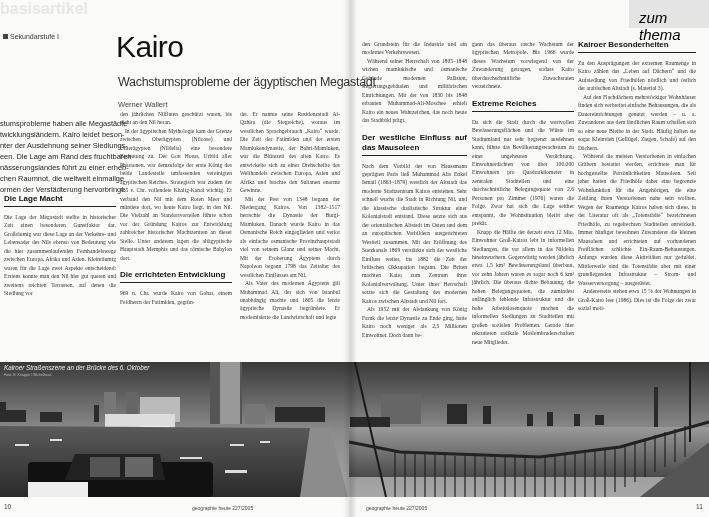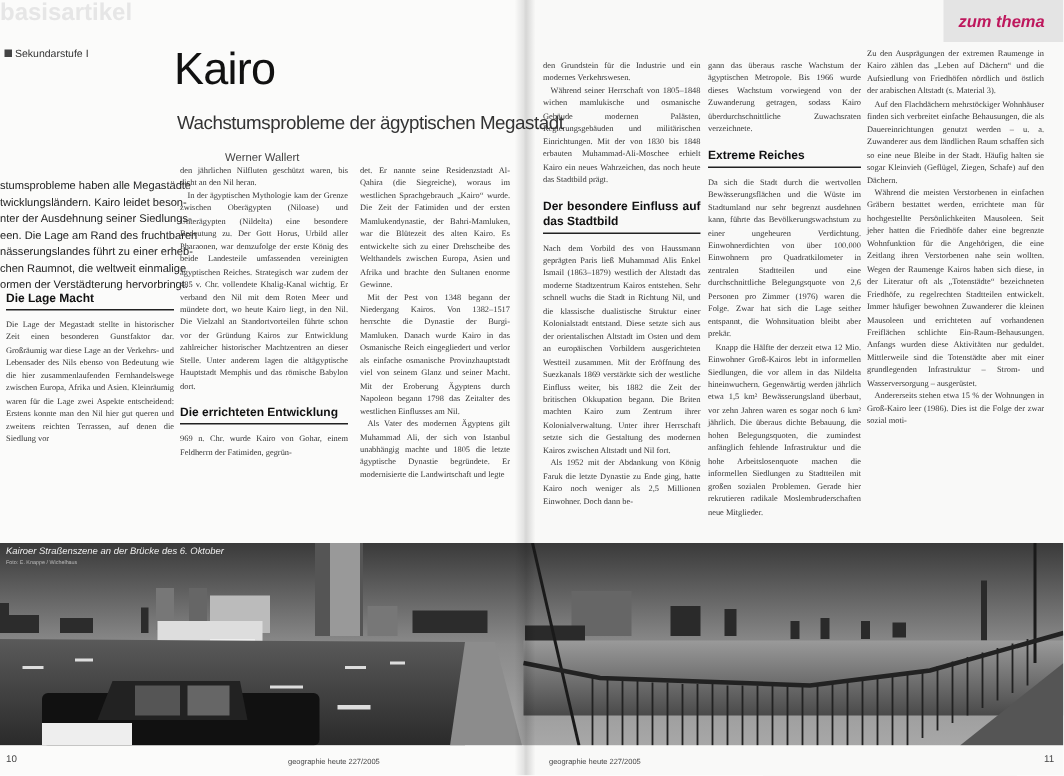--- a/index.html
+++ b/index.html
@@ -6,33 +6,33 @@
   body { width:709px; height:517px; overflow:hidden; background:#fff; position:relative; font-family:"Liberation Serif", serif; color:#222; }
   .page { position:absolute; top:0; height:517px; background:#fbfbfa; overflow:hidden; }
   .page-left { left:0; width:349px; }
   .page-right { left:349px; width:360px; background:#f9f9f8; }
   .gutter { position:absolute; left:343px; top:0; width:14px; height:517px; background:linear-gradient(to right, rgba(0,0,0,0) 0%, rgba(0,0,0,0.10) 45%, rgba(0,0,0,0.14) 55%, rgba(0,0,0,0) 100%); pointer-events:none; }
   .ghost { position:absolute; font-family:"Liberation Sans", sans-serif; color:#e6e6e6; font-weight:bold; }
   .section-tag { position:absolute; left:3px; top:33px; font-family:"Liberation Sans", sans-serif; font-size:7px; color:#333; }
   .section-tag .sq { display:inline-block; width:5px; height:5px; background:#444; margin-right:2px; vertical-align:0; }
   .title { position:absolute; left:116px; top:30px; font-family:"Liberation Sans", sans-serif; font-size:30px; color:#111; letter-spacing:-0.5px; }
   .subtitle { position:absolute; left:118px; top:75px; font-family:"Liberation Sans", sans-serif; font-size:12.5px; color:#333; letter-spacing:-0.3px; }
-  .author { position:absolute; left:118px; top:100px; font-family:"Liberation Sans", sans-serif; font-size:7.5px; color:#444;margin-left:32px; }
+  .author { position:absolute; left:118px; top:100px; font-family:"Liberation Sans", sans-serif; font-size:7.5px; color:#444; }
   .lead { position:absolute; left:0; top:118px; width:118px; font-family:"Liberation Sans", sans-serif; font-size:7.4px; line-height:11px; color:#222; white-space:pre; }
   .col { position:absolute; font-size:5.6px; line-height:8.45px; color:#333; text-align:justify; }
   .col p { margin:0; text-indent:5px; }
   .col p.noindent { text-indent:0; }
   .h { font-family:"Liberation Sans", sans-serif; font-weight:bold; font-size:8px; color:#111; border-bottom:1px solid #222; padding-bottom:2px; margin:8px 0 6px 0; line-height:10px; }
   .photo { position:absolute; left:0; top:362px; width:709px; height:135px; overflow:hidden; }
   .caption { position:absolute; left:4px; top:364px; font-family:"Liberation Sans", sans-serif; font-size:6.3px; font-style:italic; color:#eee; z-index:3; }
   .credit { position:absolute; left:4px; top:373px; font-family:"Liberation Sans", sans-serif; font-size:3.6px; color:#bbb; z-index:3; }
   .footer { position:absolute; font-family:"Liberation Sans", sans-serif; font-size:5px; color:#444; top:505px; }
   .pagenum { position:absolute; font-family:"Liberation Sans", sans-serif; font-size:6.5px; color:#444; top:503px; }
   .zum-box { position:absolute; left:629px; top:0; width:80px; height:28px; background:#e4e4e4; }
-  .zum { position:absolute; left:639px; top:9px; font-family:"Liberation Sans", sans-serif; font-style:italic; font-weight:bold; font-size:11px; color:#be185d; }
+  .zum { position:absolute; left:639px; top:9px; font-family:"Liberation Sans", sans-serif; font-style:italic; font-weight:normal; font-size:15px; color:#000000; }
 </style>
 </head>
 <body>
 
 <div class="page page-left"></div>
 <div class="page page-right"></div>
 
 <div class="ghost" style="left:0;top:0;font-size:16px;">basisartikel</div>
 
 <div class="section-tag"><span class="sq"></span><span>Sekundarstufe I</span></div>
@@ -62,35 +62,36 @@
 
 <div class="col" style="left:240px;top:110px;width:100px;">
   <p class="noindent">det. Er nannte seine Residenzstadt Al-Qahira (die Siegreiche), woraus im westlichen Sprachgebrauch „Kairo“ wurde. Die Zeit der Fatimiden und der ersten Mamlukendynastie, der Bahri-Mamluken, war die Blütezeit des alten Kairo. Es entwickelte sich zu einer Drehscheibe des Welthandels zwischen Europa, Asien und Afrika und brachte den Sultanen enorme Gewinne.</p>
   <p>Mit der Pest von 1348 begann der Niedergang Kairos. Von 1382–1517 herrschte die Dynastie der Burgi-Mamluken. Danach wurde Kairo in das Osmanische Reich eingegliedert und verlor als einfache osmanische Provinzhauptstadt viel von seinem Glanz und seiner Macht. Mit der Eroberung Ägyptens durch Napoleon begann 1798 das Zeitalter des westlichen Einflusses am Nil.</p>
   <p>Als Vater des modernen Ägyptens gilt Muhammad Ali, der sich von Istanbul unabhängig machte und 1805 die letzte ägyptische Dynastie begründete. Er modernisierte die Landwirtschaft und legte</p>
 </div>
 
 <div class="col" style="left:362px;top:40px;width:105px;">
   <p class="noindent">den Grundstein für die Industrie und ein modernes Verkehrswesen.</p>
   <p>Während seiner Herrschaft von 1805–1848 wichen mamlukische und osmanische Gebäude modernen Palästen, Regierungsgebäuden und militärischen Einrichtungen. Mit der von 1830 bis 1848 erbauten Muhammad-Ali-Moschee erhielt Kairo ein neues Wahrzeichen, das noch heute das Stadtbild prägt.</p>
-  <div class="h">Der besondere Einfluss auf das Stadtbild</div>
+  <div class="h">Der westliche Einfluss auf das Mausoleen</div>
   <p class="noindent">Nach dem Vorbild des von Haussmann geprägten Paris ließ Muhammad Alis Enkel Ismail (1863–1879) westlich der Altstadt das moderne Stadtzentrum Kairos entstehen. Sehr schnell wuchs die Stadt in Richtung Nil, und die klassische dualistische Struktur einer Kolonialstadt entstand. Diese setzte sich aus der orientalischen Altstadt im Osten und dem an europäischen Vorbildern ausgerichteten Westteil zusammen. Mit der Eröffnung des Suezkanals 1869 verstärkte sich der westliche Einfluss weiter, bis 1882 die Zeit der britischen Okkupation begann. Die Briten machten Kairo zum Zentrum ihrer Kolonialverwaltung. Unter ihrer Herrschaft setzte sich die Gestaltung des modernen Kairos zwischen Altstadt und Nil fort.</p>
   <p>Als 1952 mit der Abdankung von König Faruk die letzte Dynastie zu Ende ging, hatte Kairo noch weniger als 2,5 Millionen Einwohner. Doch dann be-</p>
 </div>
 
 <div class="col" style="left:472px;top:40px;width:102px;">
   <p class="noindent">gann das überaus rasche Wachstum der ägyptischen Metropole. Bis 1966 wurde dieses Wachstum vorwiegend von der Zuwanderung getragen, sodass Kairo überdurchschnittliche Zuwachsraten verzeichnete.</p>
   <div class="h">Extreme Reiches</div>
   <p class="noindent">Da sich die Stadt durch die wertvollen Bewässerungsflächen und die Wüste im Stadtumland nur sehr begrenzt ausdehnen kann, führte das Bevölkerungswachstum zu einer ungeheuren Verdichtung. Einwohnerdichten von über 100.000 Einwohnern pro Quadratkilometer in zentralen Stadtteilen und eine durchschnittliche Belegungsquote von 2,6 Personen pro Zimmer (1976) waren die Folge. Zwar hat sich die Lage seither entspannt, die Wohnsituation bleibt aber prekär.</p>
   <p>Knapp die Hälfte der derzeit etwa 12 Mio. Einwohner Groß-Kairos lebt in informellen Siedlungen, die vor allem in das Nildelta hineinwuchern. Gegenwärtig werden jährlich etwa 1,5 km² Bewässerungsland überbaut, vor zehn Jahren waren es sogar noch 6 km² jährlich. Die überaus dichte Bebauung, die hohen Belegungsquoten, die zumindest anfänglich fehlende Infrastruktur und die hohe Arbeitslosenquote machen die informellen Siedlungen zu Stadtteilen mit großen sozialen Problemen. Gerade hier rekrutieren radikale Moslembruderschaften neue Mitglieder.</p>
 </div>
 
 <div class="zum-box"></div>
 <div class="zum">zum thema</div>
 <div class="col" style="left:578px;top:32px;width:118px;">
+  <div class="h">Kairoer Besonderheiten</div>
   <p class="noindent">Zu den Ausprägungen der extremen Raumenge in Kairo zählen das „Leben auf Dächern“ und die Aufsiedlung von Friedhöfen nördlich und östlich der arabischen Altstadt (s. Material 3).</p>
   <p>Auf den Flachdächern mehrstöckiger Wohnhäuser finden sich verbreitet einfache Behausungen, die als Dauereinrichtungen genutzt werden – u. a. Zuwanderer aus dem ländlichen Raum schaffen sich so eine neue Bleibe in der Stadt. Häufig halten sie sogar Kleinvieh (Geflügel, Ziegen, Schafe) auf den Dächern.</p>
   <p>Während die meisten Verstorbenen in einfachen Gräbern bestattet werden, errichtete man für hochgestellte Persönlichkeiten Mausoleen. Seit jeher hatten die Friedhöfe daher eine begrenzte Wohnfunktion für die Angehörigen, die eine Zeitlang ihren Verstorbenen nahe sein wollten. Wegen der Raumenge Kairos haben sich diese, in der Literatur oft als „Totenstädte“ bezeichneten Friedhöfe, zu regelrechten Stadtteilen entwickelt. Immer häufiger bewohnen Zuwanderer die kleinen Mausoleen und errichteten auf vorhandenen Freiflächen schlichte Ein-Raum-Behausungen. Anfangs wurden diese Aktivitäten nur geduldet. Mittlerweile sind die Totenstädte aber mit einer grundlegenden Infrastruktur – Strom- und Wasserversorgung – ausgerüstet.</p>
   <p>Andererseits stehen etwa 15 % der Wohnungen in Groß-Kairo leer (1986). Dies ist die Folge der zwar sozial moti-</p>
 </div>
 
 <div class="photo">
   <svg width="709" height="135" viewBox="0 0 709 135">
     <defs>
       <linearGradient id="sky" x1="0" y1="0" x2="0" y2="1">

